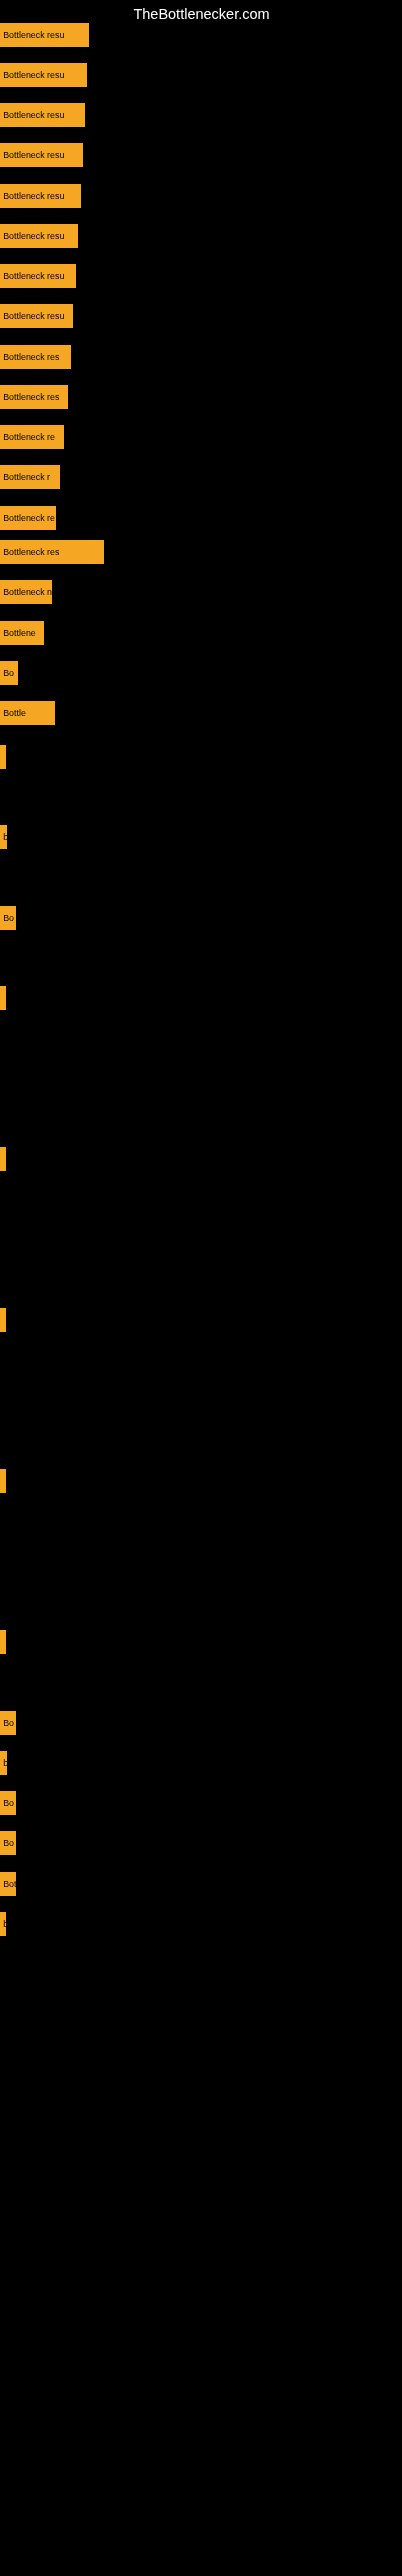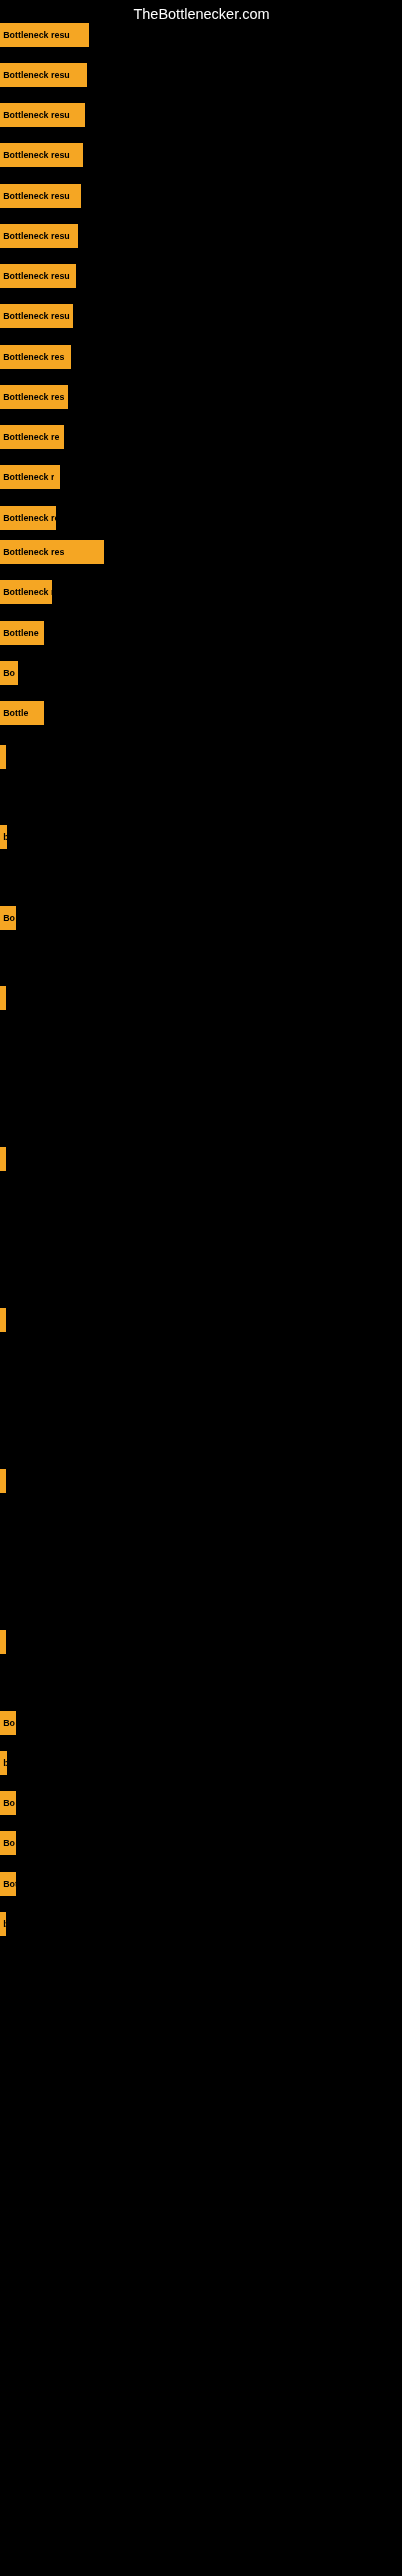--- a/index.html
+++ b/index.html
@@ -31,21 +31,21 @@
     .bar {
       background-color: #f5a623;
       height: 24px;
       display: flex;
       align-items: center;
       padding-left: 3.2px;
     }
     .bar-label {
       color: #000000;
       font-size: 8.9px;
-      font-weight: bold;
+      font-weight: normal;
       white-space: nowrap;
       overflow: hidden;
     }
   </style>
 </head>
 <body>
 
 <div class="site-title">
   <span>TheBottlenecker.com</span>
 </div>
@@ -129,21 +129,21 @@
     <div class="bar" style="width: 44px;">
       <span class="bar-label">Bottlene</span>
     </div>
   </div>
 <div class="bar-container" style="top: 661px; left: 0px; width: 17.7px;">
     <div class="bar" style="width: 17.7px;">
       <span class="bar-label">Bo</span>
     </div>
   </div>
 <div class="bar-container" style="top: 701px; left: 0px; width: 40px;">
-    <div class="bar" style="width: 44px;">
+    <div class="bar" style="width: 55px;">
       <span class="bar-label">Bottle</span>
     </div>
   </div>
 <div class="bar-container" style="top: 745px; left: 0px; width: 6.4px;">
     <div class="bar" style="width: 6.4px;"></div>
   </div>
 <div class="bar-container" style="top: 825px; left: 0px; width: 7.2px;">
     <div class="bar" style="width: 7.2px;">
       <span class="bar-label">b</span>
     </div>

